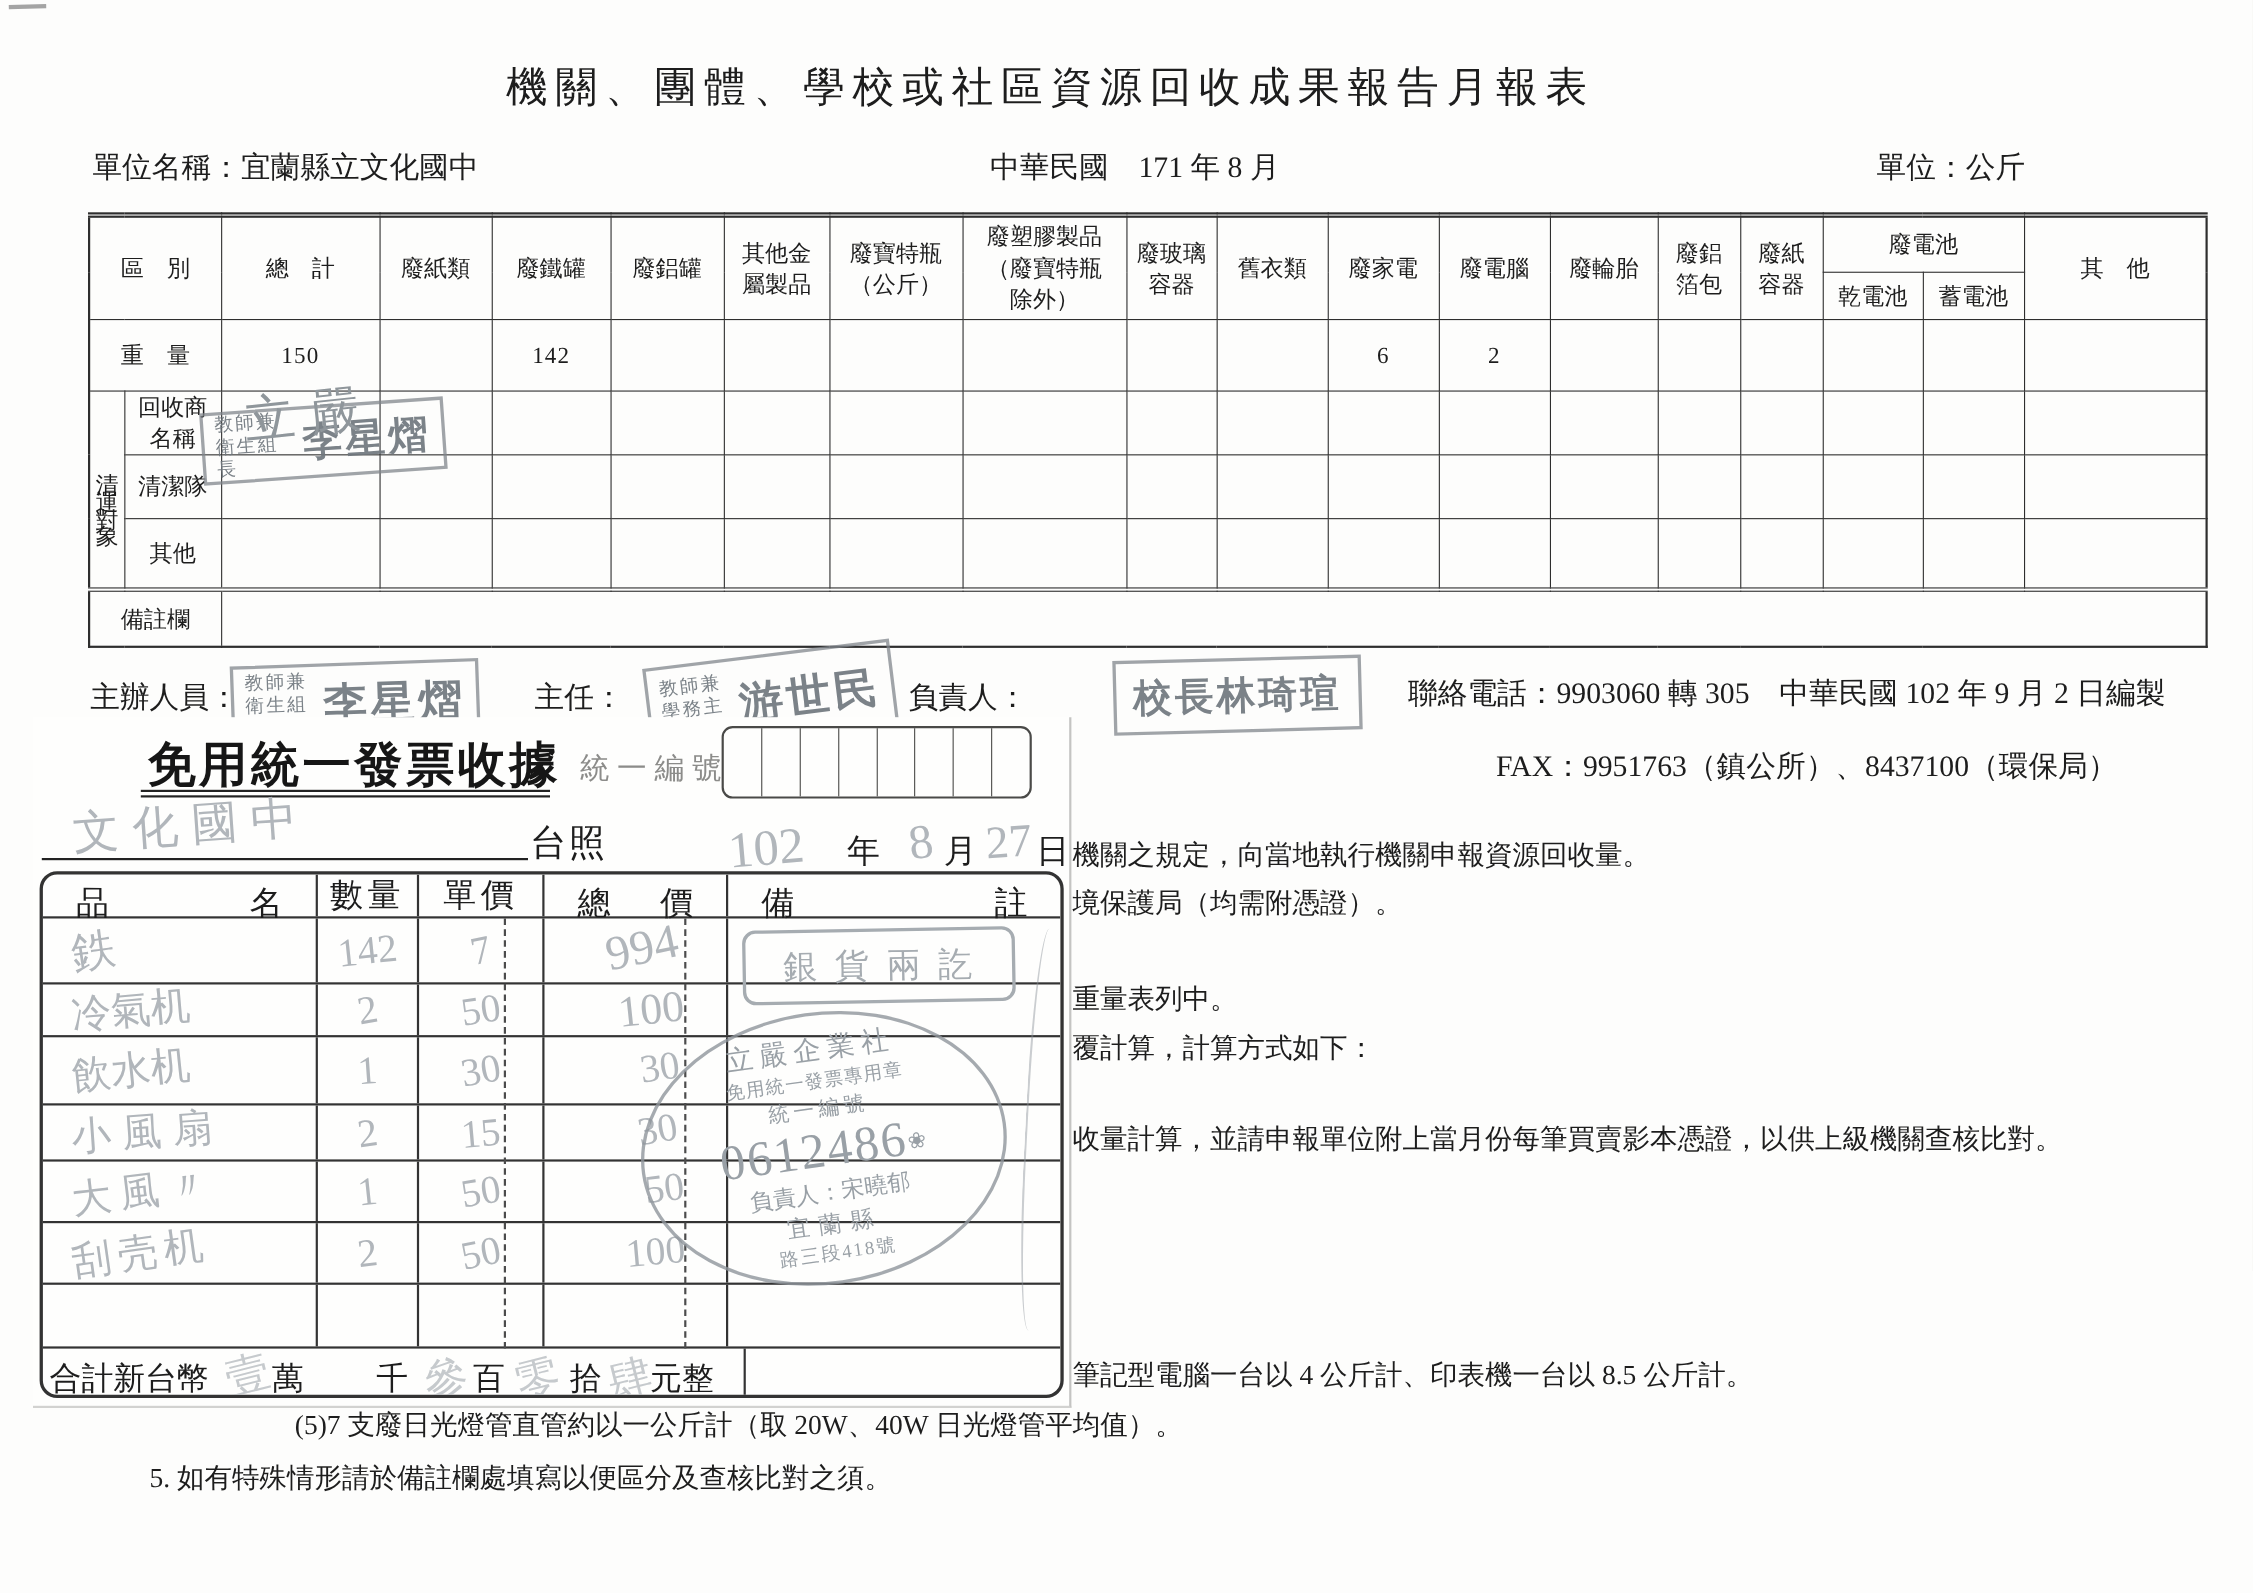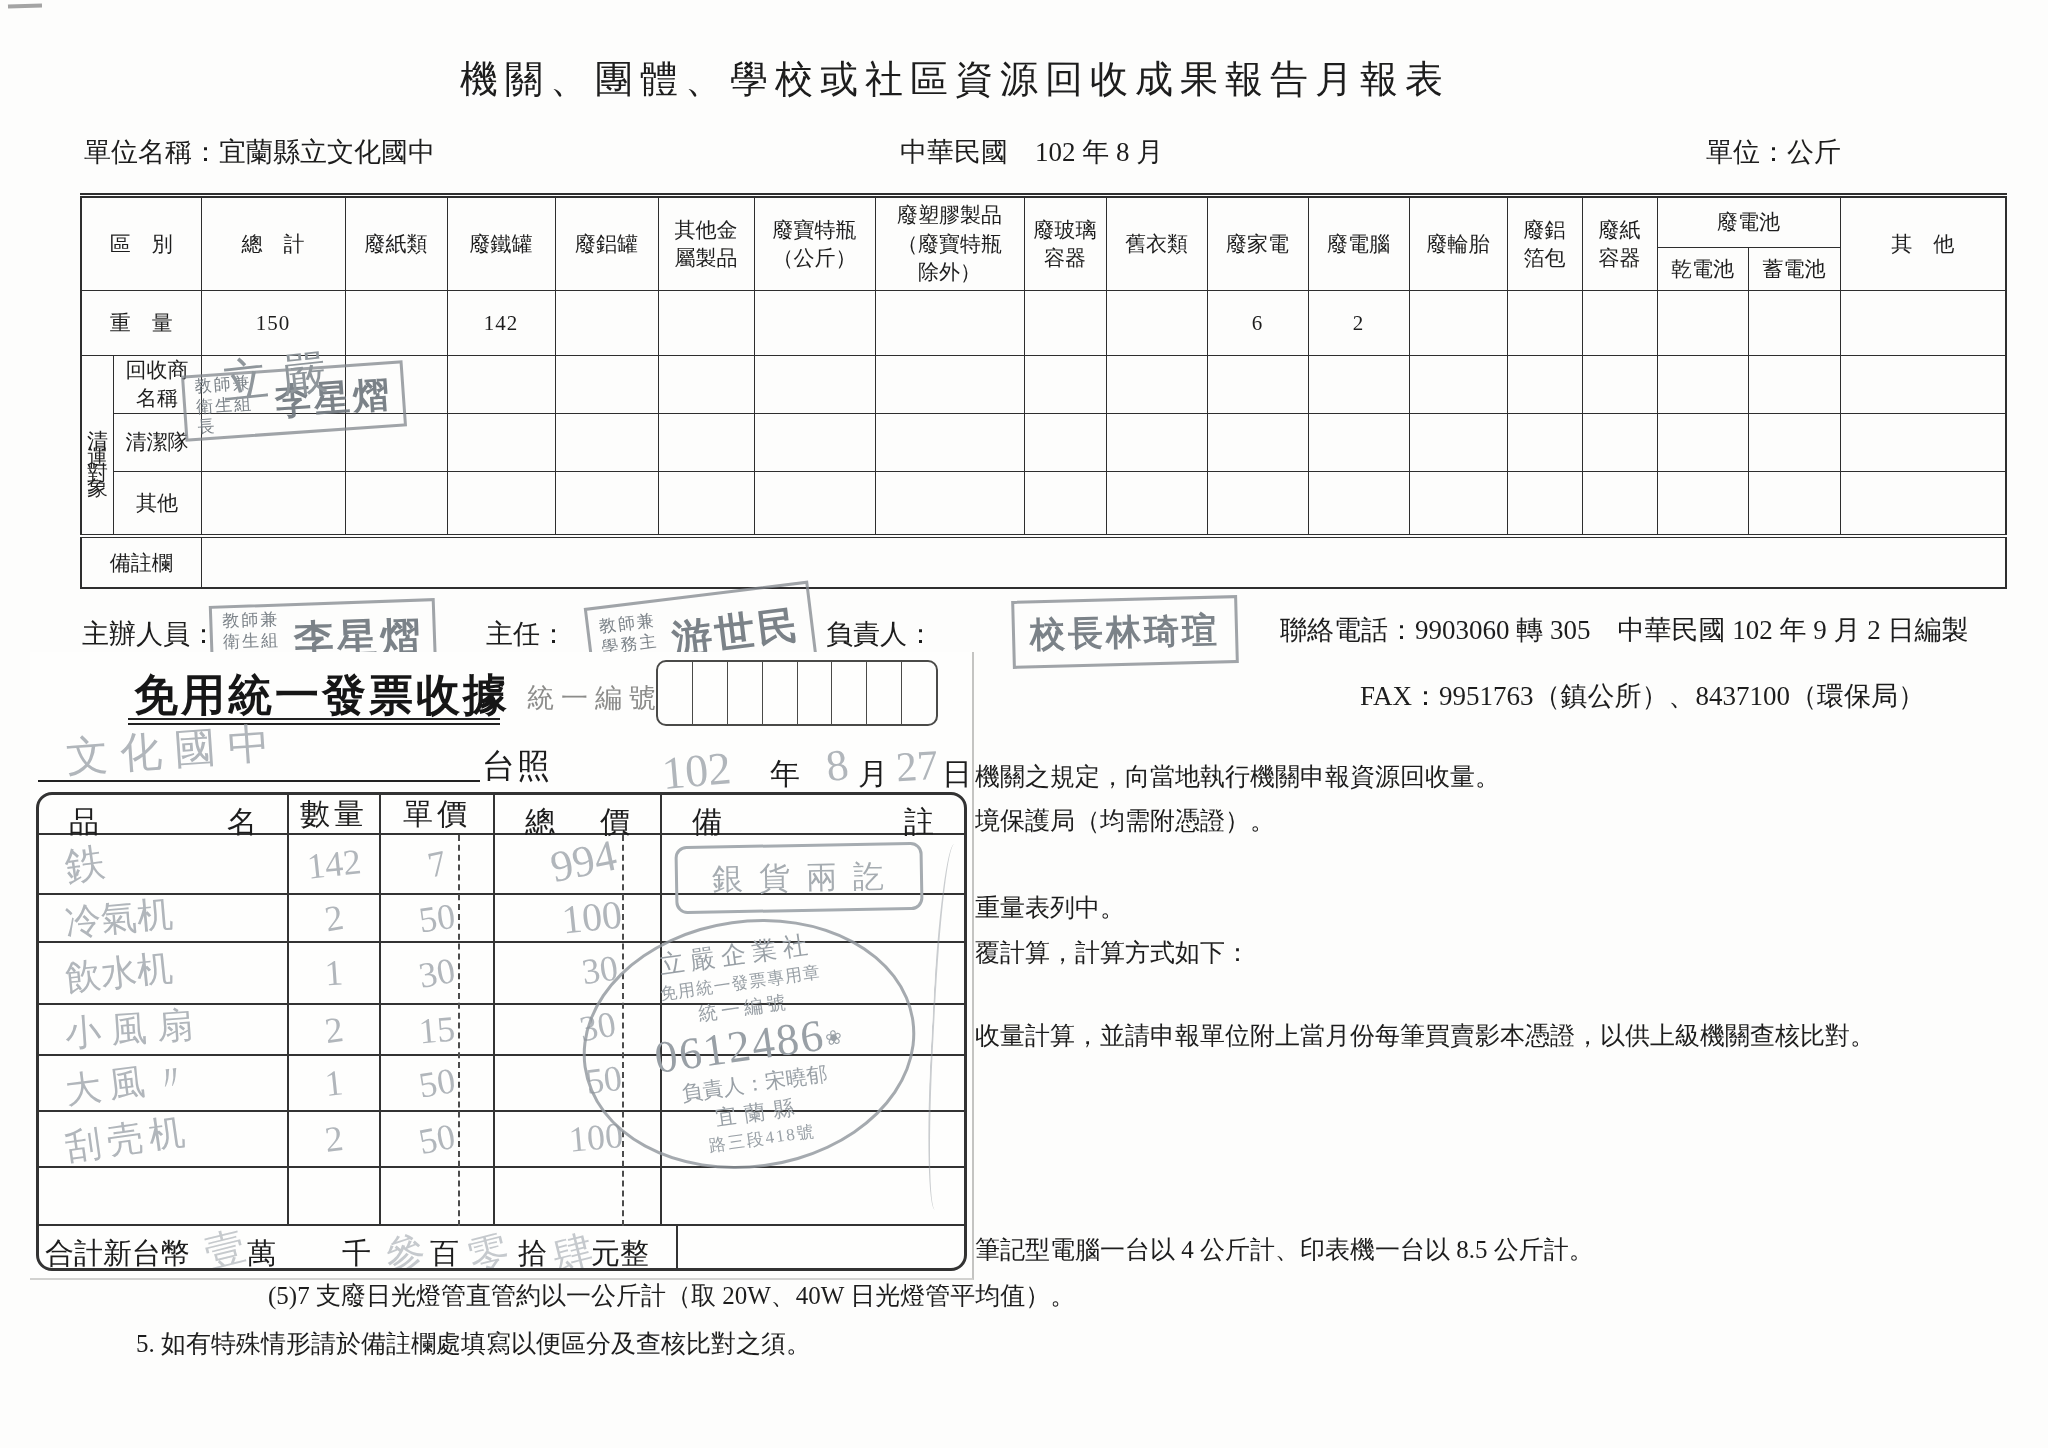--- a/index.html
+++ b/index.html
@@ -84,21 +84,21 @@
 </style>
 </head>
 <body>
 
 <div id="canvas">
 
   <div class="abs scanmark"></div>
 
   <div class="abs doc-title">機關、團體、學校或社區資源回收成果報告月報表</div>
   <div class="abs info" style="left:84px;top:134px;">單位名稱：宜蘭縣立文化國中</div>
-  <div class="abs info" style="left:900px;top:134px;">中華民國　102 年 8 月</div>
+  <div class="abs info" style="left:900px;top:134px;">中華民國　171 年 8 月</div>
   <div class="abs info" style="left:1706px;top:134px;">單位：公斤</div>
 
   <table class="main abs" style="left:80px;top:193px;">
     <colgroup>
       <col style="width:32px">
         <col style="width:88px">
         <col style="width:144px">
         <col style="width:102px">
       <col style="width:108px">
         <col style="width:103px">

